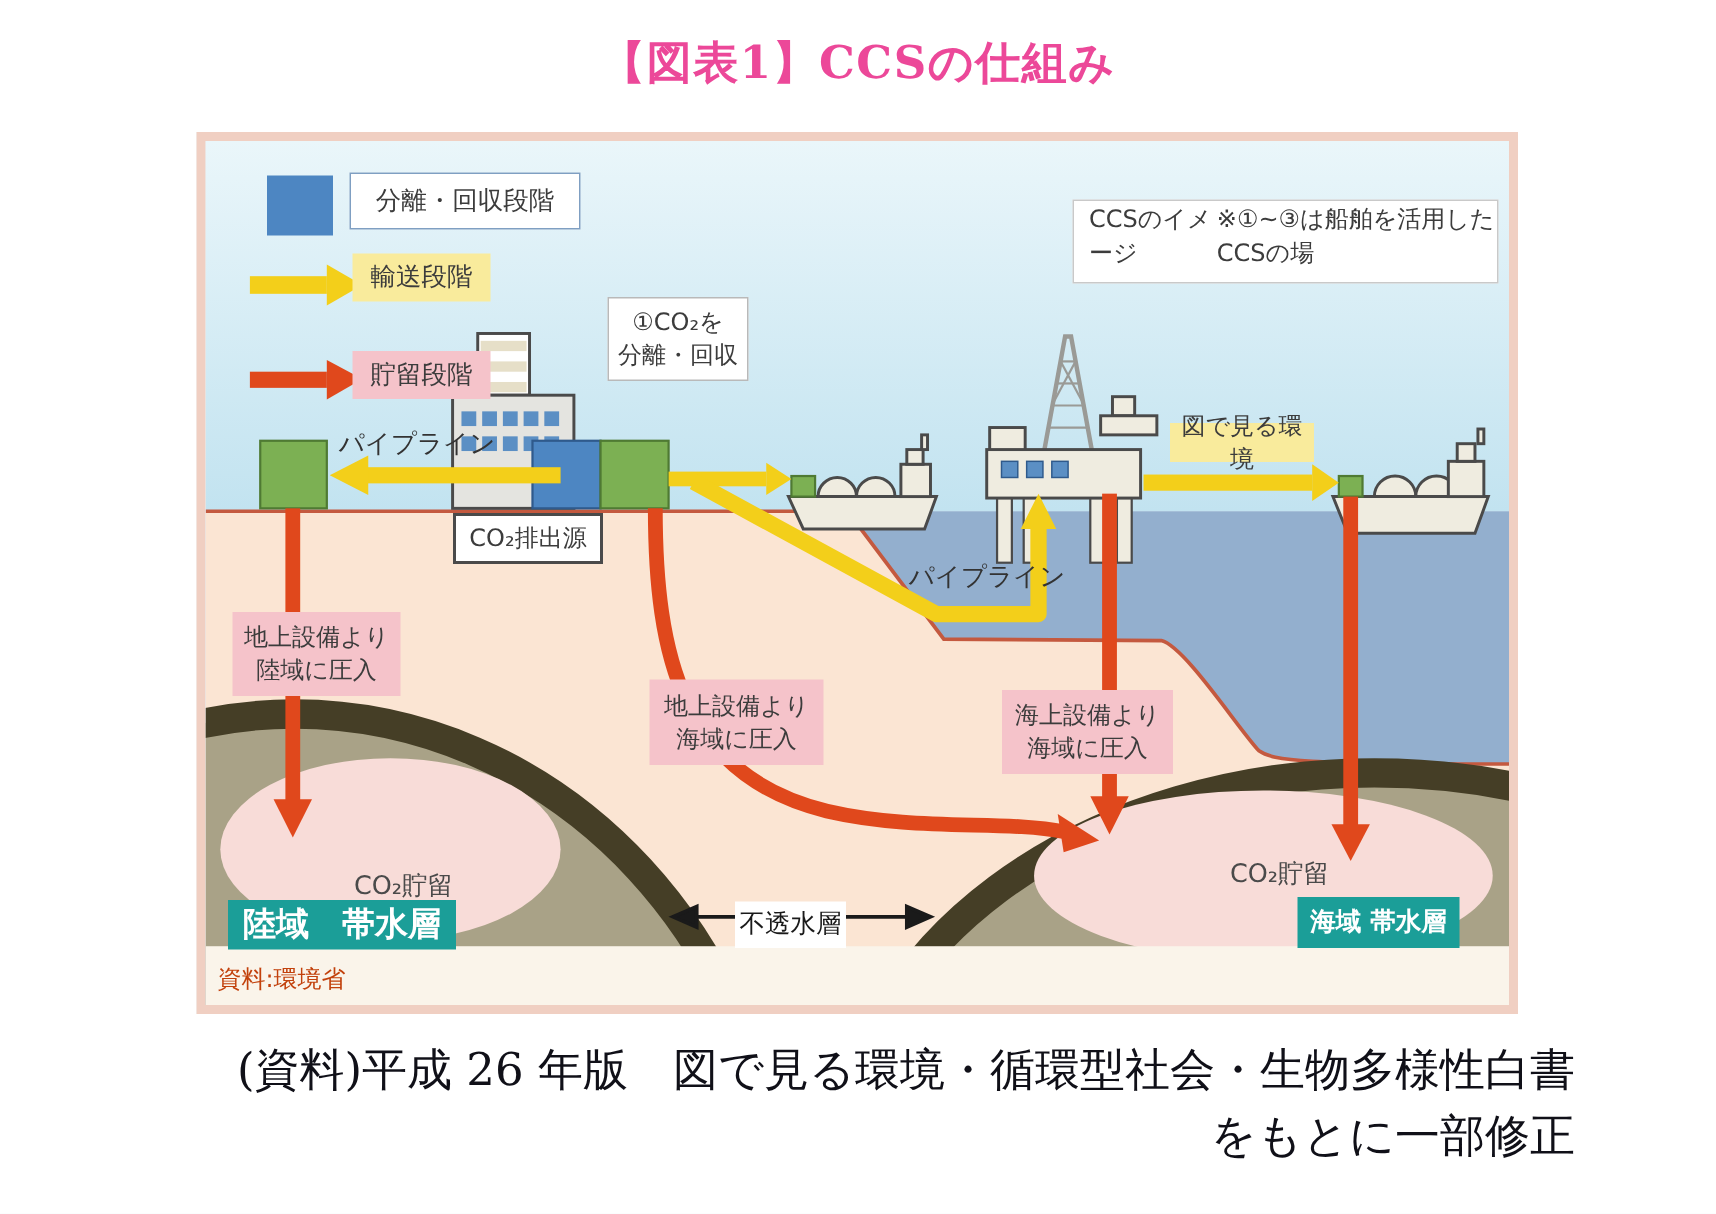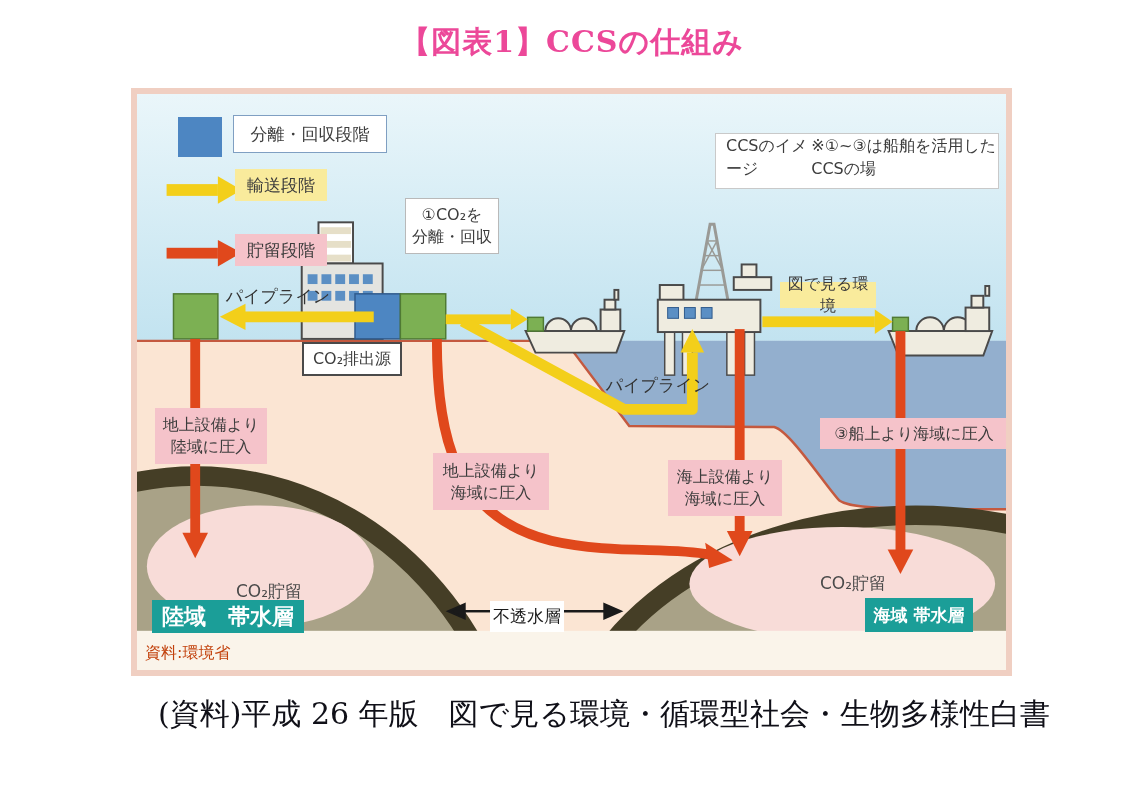--- a/index.html
+++ b/index.html
@@ -217,30 +217,30 @@
       <div>陸域に圧入</div>
     </div>
     <div class="lbl box-pink" style="left:296px;top:359px;width:116px;height:57px;font-size:16px;">
       <div>地上設備より</div>
       <div>海域に圧入</div>
     </div>
     <div class="lbl box-pink" style="left:531px;top:366px;width:114px;height:56px;font-size:16px;">
       <div>海上設備より</div>
       <div>海域に圧入</div>
     </div>
-    <div class="lbl box-pink" style="left:683px;top:324px;width:188px;height:31px;font-size:16px;">③船上より海域に圧入</div>
 
     <div class="lbl plain" style="left:72px;top:484px;width:120px;height:26px;font-size:17px;color:#4a4a4a;">CO₂貯留</div>
     <div class="lbl plain" style="left:656px;top:476px;width:120px;height:26px;font-size:17px;color:#4a4a4a;">CO₂貯留</div>
 
     <div class="lbl box-teal" style="left:15px;top:506px;width:152px;height:33px;font-size:22px;">陸域　帯水層</div>
     <div class="lbl box-teal" style="left:728px;top:504px;width:108px;height:34px;font-size:17px;">海域 帯水層</div>
 
     <div class="lbl" style="left:353px;top:507px;width:74px;height:31px;font-size:17px;background:#fff;color:#1a1a1a;">不透水層</div>
 
     <div class="lbl plain" style="left:8px;top:548px;width:220px;height:22px;font-size:16px;color:#c2410c;justify-content:flex-start;flex-direction:row;">資料:環境省</div>
   </div>
 
   <div class="caption">
     <div>(資料)平成 26 年版　図で見る環境・循環型社会・生物多様性白書</div>
+    <div>をもとに一部修正</div>
   </div>
 
 </div>
 
 </body></html>

